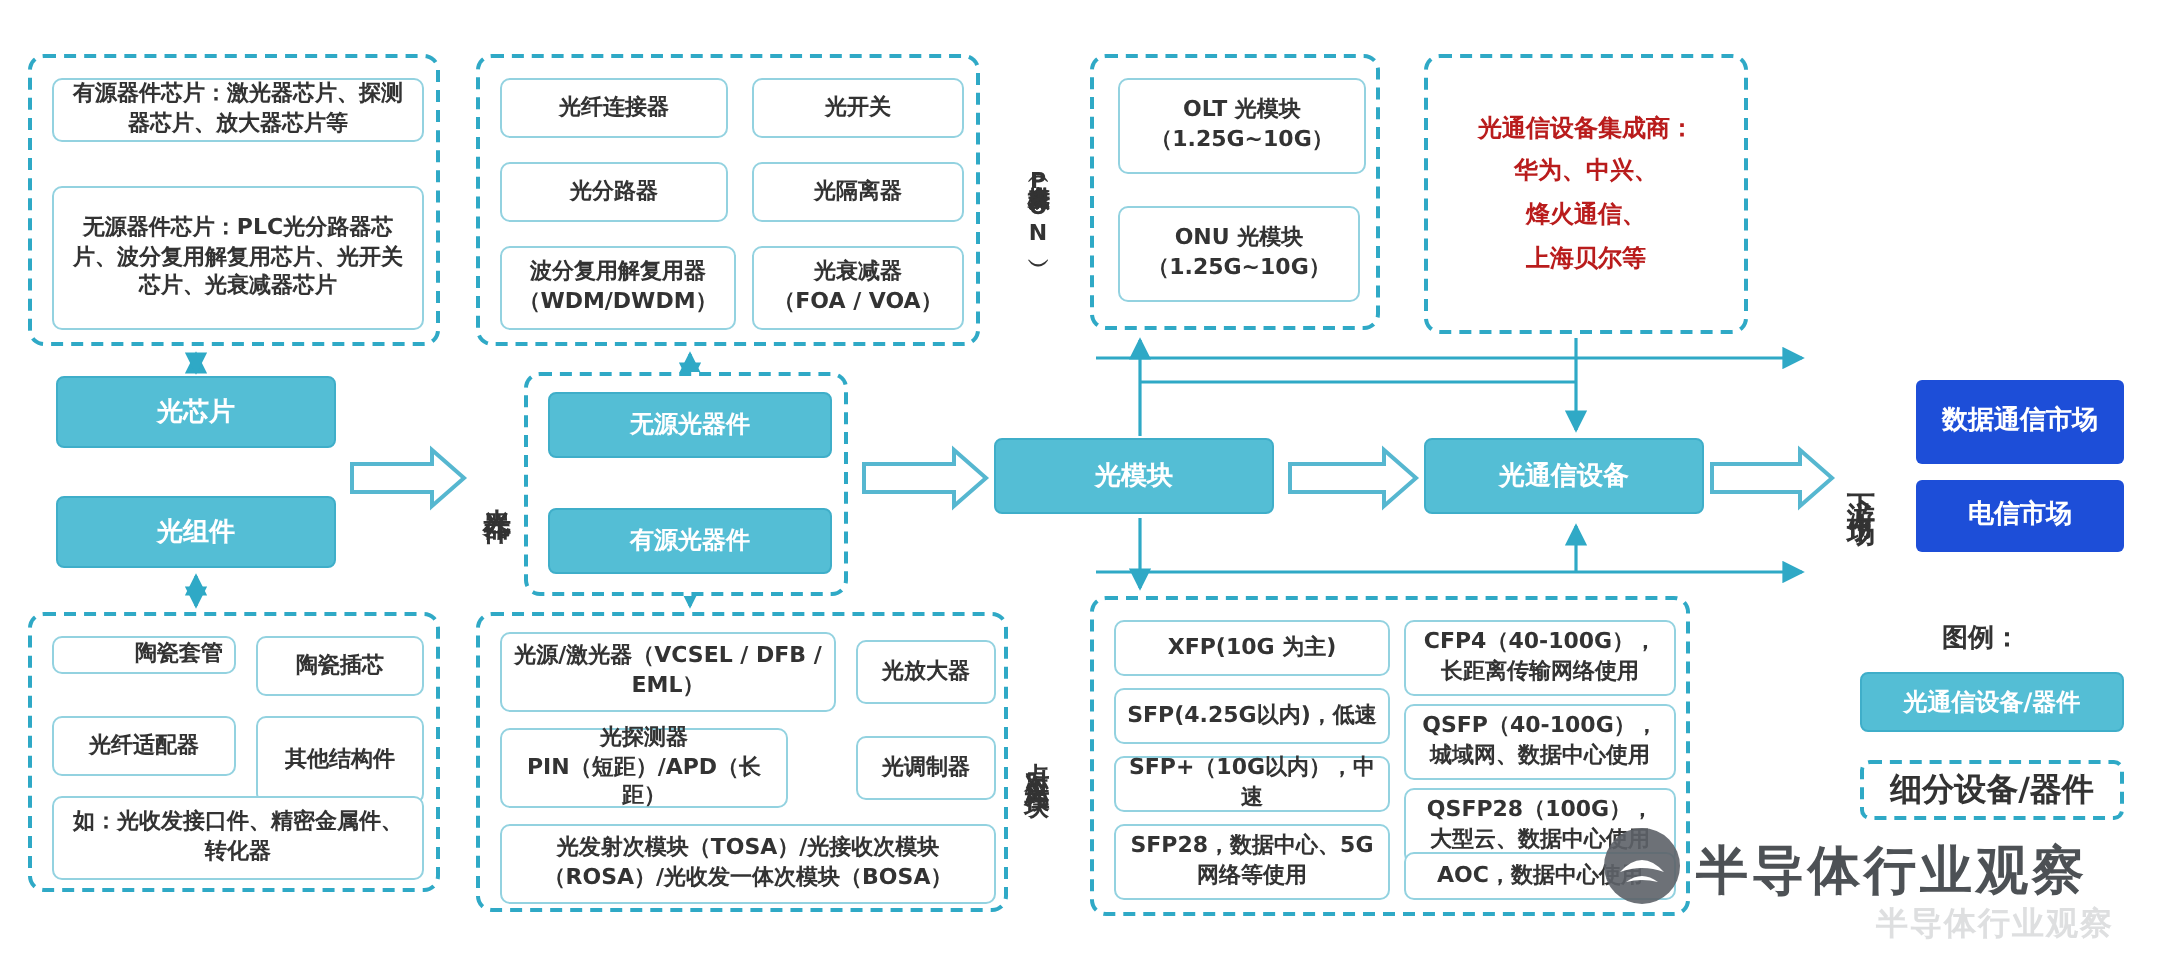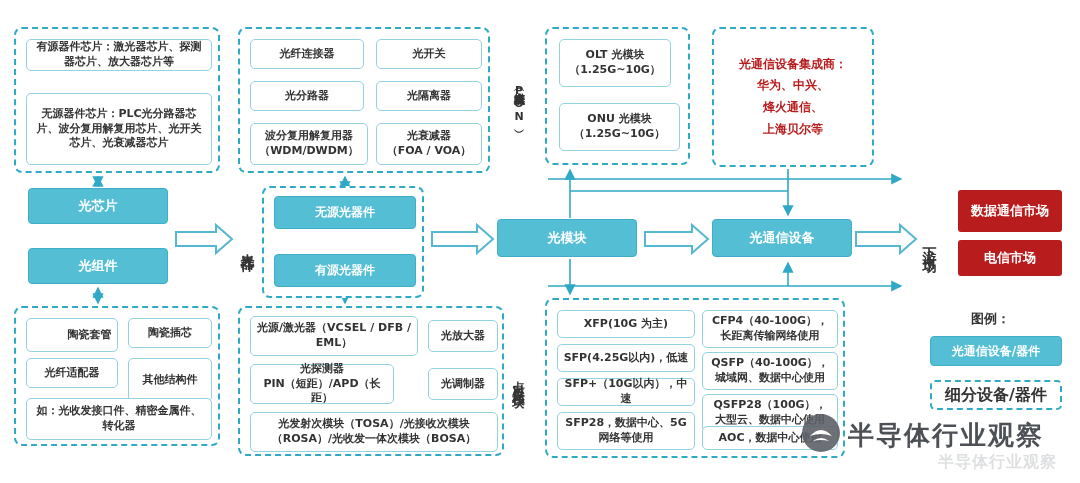--- a/index.html
+++ b/index.html
@@ -6,21 +6,21 @@
   html,body { background:#fff; font-family:"DejaVu Sans", sans-serif; }
   .canvas { position:relative; width:1080px; height:483px; background:#fff; overflow:hidden; }
   .dashed-group { position:absolute; border:2px dashed #2FA9C6; border-radius:8px; background:#fff; }
   .wbox { position:absolute; background:#fff; border:1.5px solid #93D2E0; border-radius:5px;
           display:flex; align-items:center; justify-content:center; text-align:center;
           font-size:11px; line-height:1.35; color:#333; font-weight:600; padding:2px 5px;
           white-space:pre-line; }
   .teal { position:absolute; background:#54BED5; border:1px solid #3FAEC9; border-radius:4px;
           color:#fff; font-weight:700; font-size:13px; display:flex; align-items:center;
           justify-content:center; text-align:center; }
-  .blue { position:absolute; background:#b91c1c; border-radius:3px; color:#fff; font-weight:700;
+  .blue { position:absolute; background:#1d4ed8; border-radius:3px; color:#fff; font-weight:700;
           font-size:13px; display:flex; align-items:center; justify-content:center;
           text-align:center; line-height:1.25; padding:2px; }
   .vlabel { position:absolute; writing-mode:vertical-rl; text-orientation:upright; font-weight:700;
             color:#333; font-size:13px; letter-spacing:2px; display:flex; align-items:center;
             justify-content:center; }
   .integrator-text { width:100%; height:100%; display:flex; align-items:center; justify-content:center;
             text-align:center; font-size:12px; font-weight:600; color:#b91c1c; line-height:1.8;
             white-space:pre-line; padding:6px; }
   .legend-title { position:absolute; font-size:13px; font-weight:700; color:#333; }
   .legend-dashed { position:absolute; border:2px dashed #2FA9C6; border-radius:5px; background:#fff;
@@ -70,21 +70,21 @@
 
   <div class="dashed-group" style="left:14px;top:27px;width:206px;height:146px;">
     <div class="wbox" style="left:10px;top:10px;width:186px;height:32px;">有源器件芯片：激光器芯片、探测器芯片、放大器芯片等</div>
     <div class="wbox" style="left:10px;top:64px;width:186px;height:72px;">无源器件芯片：PLC光分路器芯片、波分复用解复用芯片、光开关芯片、光衰减器芯片</div>
   </div>
 
   <div class="teal" style="left:28px;top:188px;width:140px;height:36px;">光芯片</div>
   <div class="teal" style="left:28px;top:248px;width:140px;height:36px;">光组件</div>
 
   <div class="dashed-group" style="left:14px;top:306px;width:206px;height:140px;">
-    <div class="wbox" style="left:10px;top:10px;width:92px;height:34px;padding-left:40px;">陶瓷套管</div>
+    <div class="wbox" style="left:10px;top:10px;width:92px;height:19px;padding-left:40px;">陶瓷套管</div>
     <div class="wbox" style="left:112px;top:10px;width:84px;height:30px;">陶瓷插芯</div>
     <div class="wbox" style="left:10px;top:50px;width:92px;height:30px;">光纤适配器</div>
     <div class="wbox" style="left:112px;top:50px;width:84px;height:44px;">其他结构件</div>
     <div class="wbox" style="left:10px;top:90px;width:186px;height:42px;">如：光收发接口件、精密金属件、转化器</div>
   </div>
 
   <div class="dashed-group" style="left:238px;top:27px;width:252px;height:146px;">
     <div class="wbox" style="left:10px;top:10px;width:114px;height:30px;">光纤连接器</div>
     <div class="wbox" style="left:136px;top:10px;width:106px;height:30px;">光开关</div>
     <div class="wbox" style="left:10px;top:52px;width:114px;height:30px;">光分路器</div>
@@ -107,21 +107,21 @@
     <div class="wbox" style="left:10px;top:56px;width:144px;height:40px;">光探测器
 PIN（短距）/APD（长距）</div>
     <div class="wbox" style="left:188px;top:60px;width:70px;height:32px;">光调制器</div>
     <div class="wbox" style="left:10px;top:104px;width:248px;height:40px;">光发射次模块（TOSA）/光接收次模块（ROSA）/光收发一体次模块（BOSA）</div>
   </div>
 
   <div class="teal" style="left:497px;top:219px;width:140px;height:38px;">光模块</div>
 
   <div class="vlabel" style="left:506px;top:28px;width:24px;height:150px;font-size:11px;letter-spacing:0;">点对多点光模块（PON）</div>
   <div class="dashed-group" style="left:545px;top:27px;width:145px;height:138px;">
-    <div class="wbox" style="left:12px;top:10px;width:112px;height:48px;">OLT 光模块
+    <div class="wbox" style="left:12px;top:10px;width:124px;height:48px;">OLT 光模块
 （1.25G~10G）</div>
     <div class="wbox" style="left:12px;top:74px;width:121px;height:48px;">ONU 光模块
 （1.25G~10G）</div>
   </div>
 
   <div class="vlabel" style="left:506px;top:312px;width:24px;height:136px;font-size:12.5px;letter-spacing:3px;">点对点光模块</div>
   <div class="dashed-group" style="left:545px;top:298px;width:300px;height:160px;">
     <div class="wbox" style="left:10px;top:10px;width:138px;height:28px;">XFP(10G 为主)</div>
     <div class="wbox" style="left:10px;top:44px;width:138px;height:28px;">SFP(4.25G以内)，低速</div>
     <div class="wbox" style="left:10px;top:78px;width:138px;height:28px;">SFP+（10G以内），中速</div>

